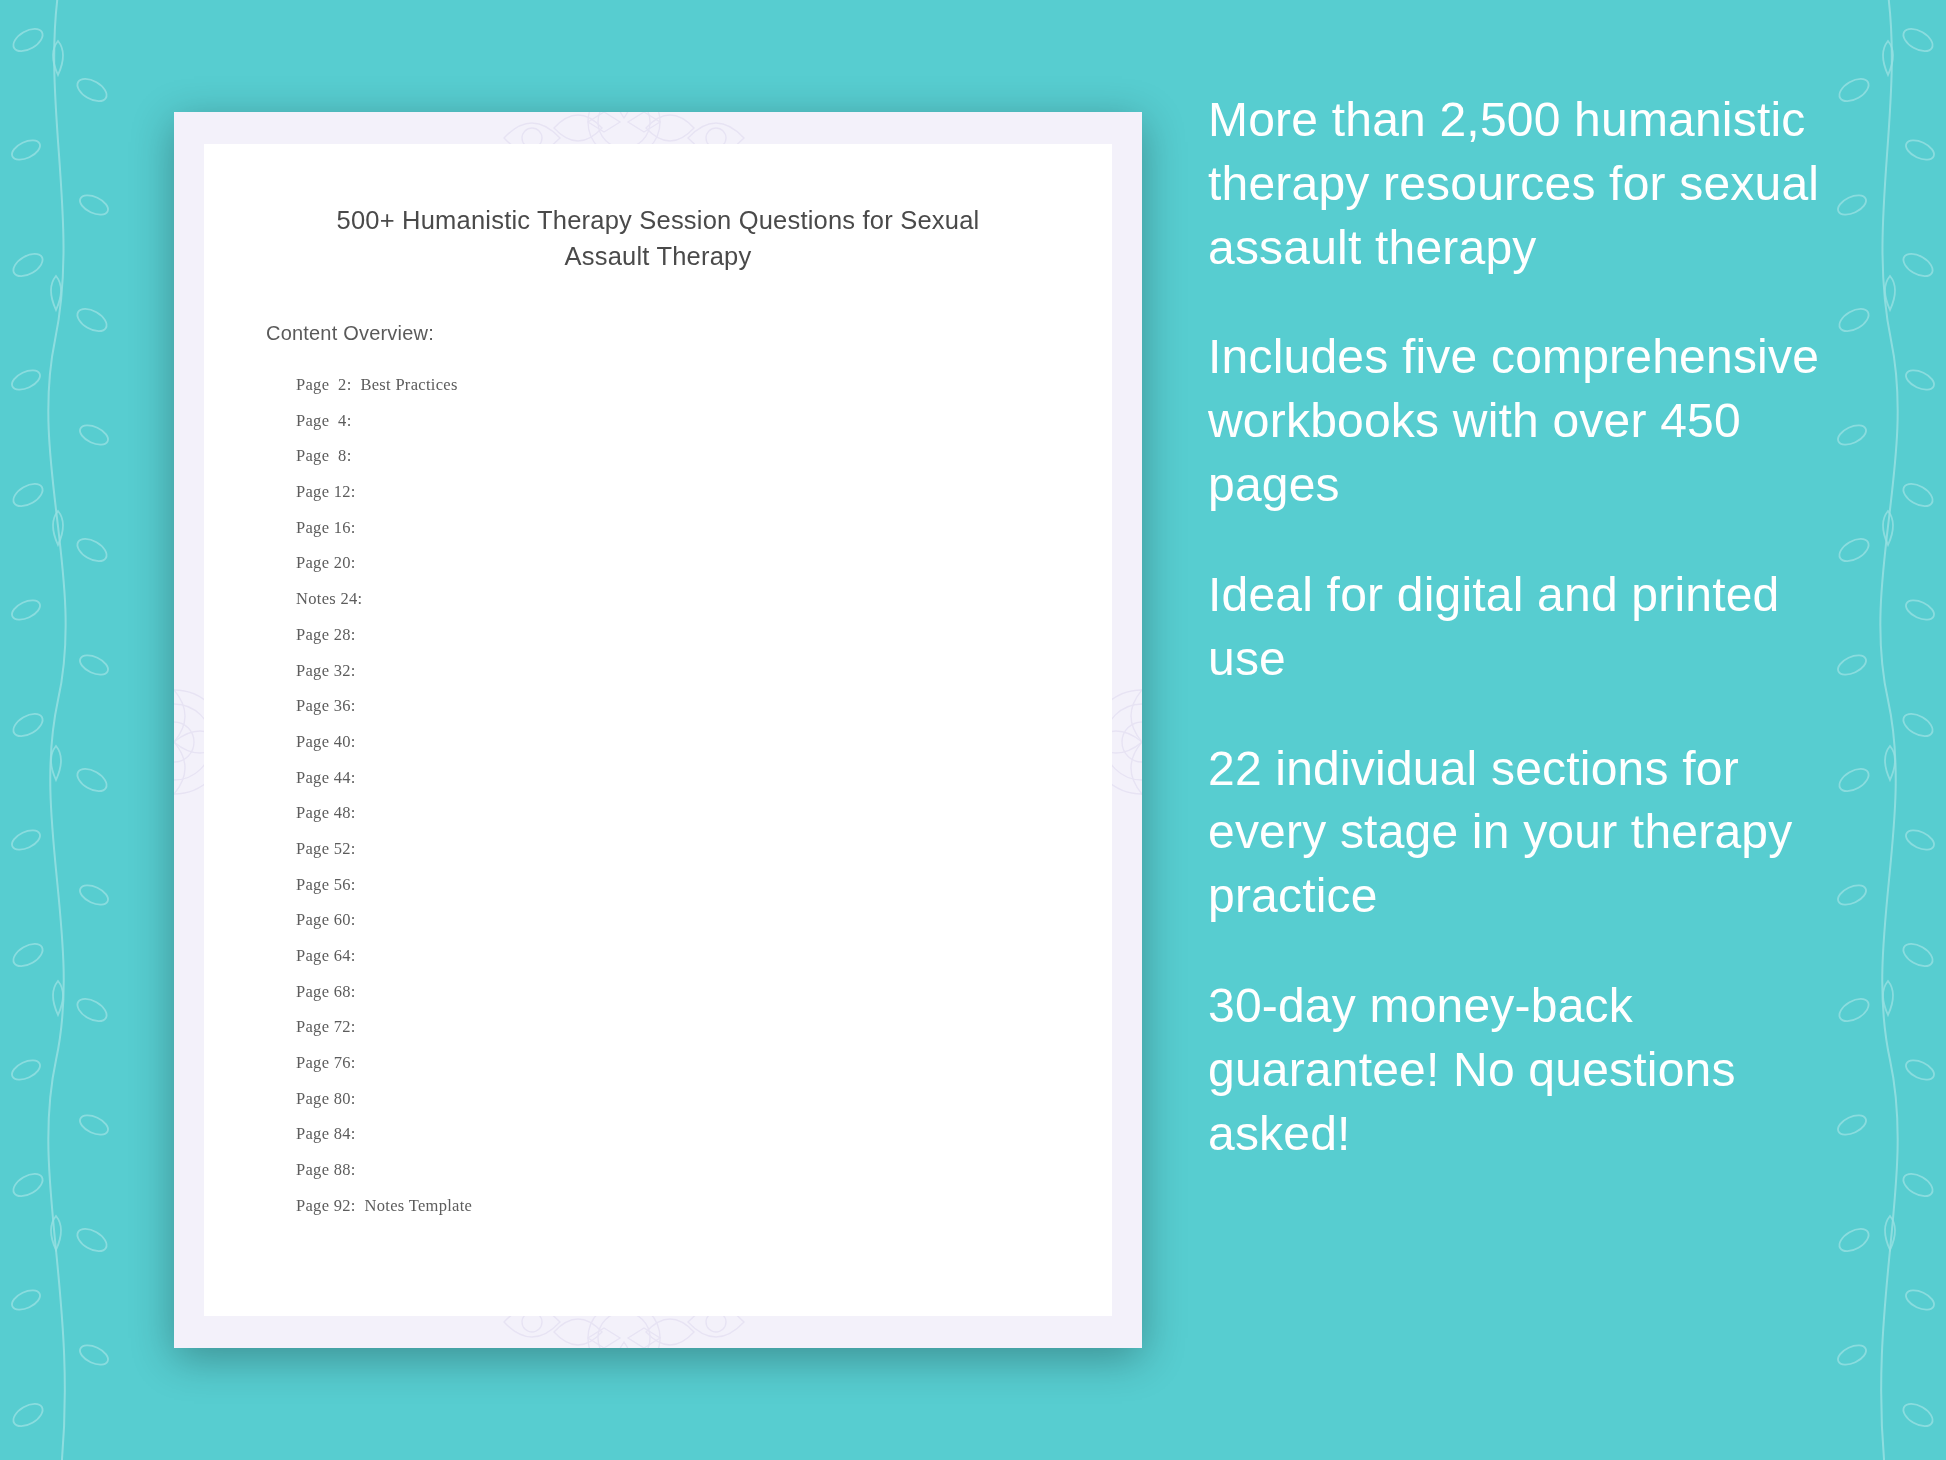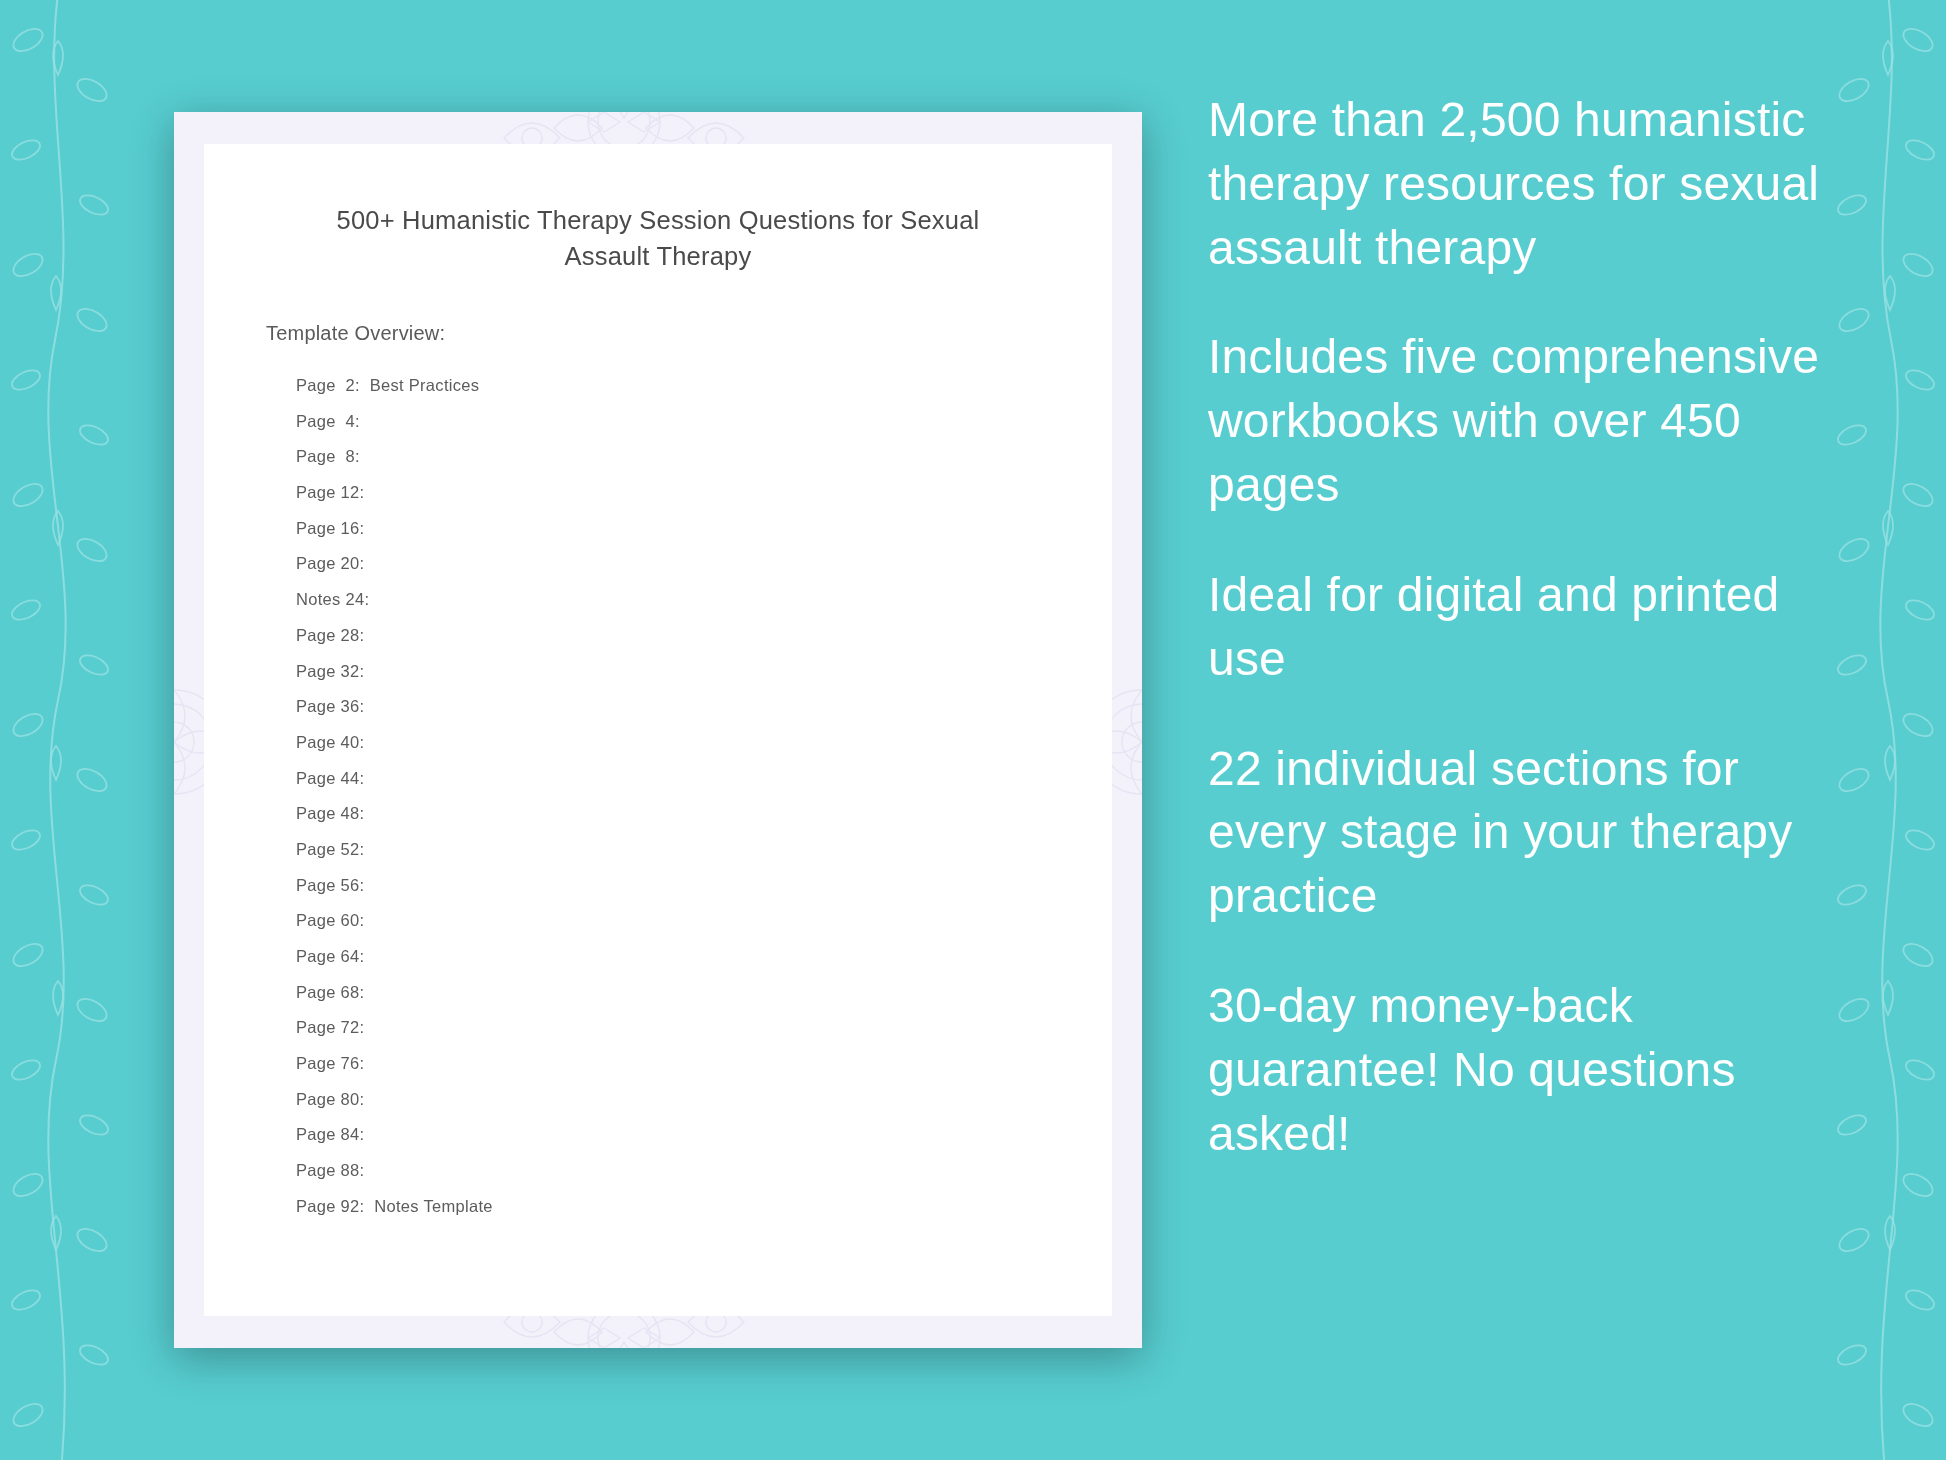--- a/index.html
+++ b/index.html
@@ -77,21 +77,21 @@
   .toc {
     margin: 22px 0 0 92px;
   }
   .toc-row {
     font-size: 16.5px;
     color: #5c5c5c;
     letter-spacing: 0.3px;
     line-height: 1;
     padding: 9.6px 0;
     white-space: pre;
-    font-family: Liberation Sans, sans-serif;
+    font-family: Liberation Serif, serif;
   }
 
   
   .bullets {
     position: absolute;
     left: 1208px;
     top: 88px;
     width: 640px;
     color: #ffffff;
   }
@@ -249,21 +249,21 @@
       <path d="M230 104 q -24 26 -48 0 q 24 -26 48 0 Z"></path>
       <path d="M40 94 q 28 30 56 0 q -28 -30 -56 0 Z"></path>
       <path d="M280 94 q -28 30 -56 0 q 28 -30 56 0 Z"></path>
       <circle cx="68" cy="94" r="10"></circle>
       <circle cx="252" cy="94" r="10"></circle>
     </g>
   </svg>
 
   <div class="paper-inner">
     <div class="doc-title">500+ Humanistic Therapy Session Questions for Sexual Assault Therapy</div>
-    <div class="content-overview-label">Template Overview:</div>
+    <div class="content-overview-label">Content Overview:</div>
     <div class="toc">
       <div class="toc-row"><span>Page  2:</span>  <span>Best Practices</span></div>
       <div class="toc-row"><span>Page  4:</span>  <span></span></div>
       <div class="toc-row"><span>Page  8:</span>  <span></span></div>
       <div class="toc-row"><span>Page 12:</span>  <span></span></div>
       <div class="toc-row"><span>Page 16:</span>  <span></span></div>
       <div class="toc-row"><span>Page 20:</span>  <span></span></div>
       <div class="toc-row"><span>Notes 24:</span>  <span></span></div>
       <div class="toc-row"><span>Page 28:</span>  <span></span></div>
       <div class="toc-row"><span>Page 32:</span>  <span></span></div>

